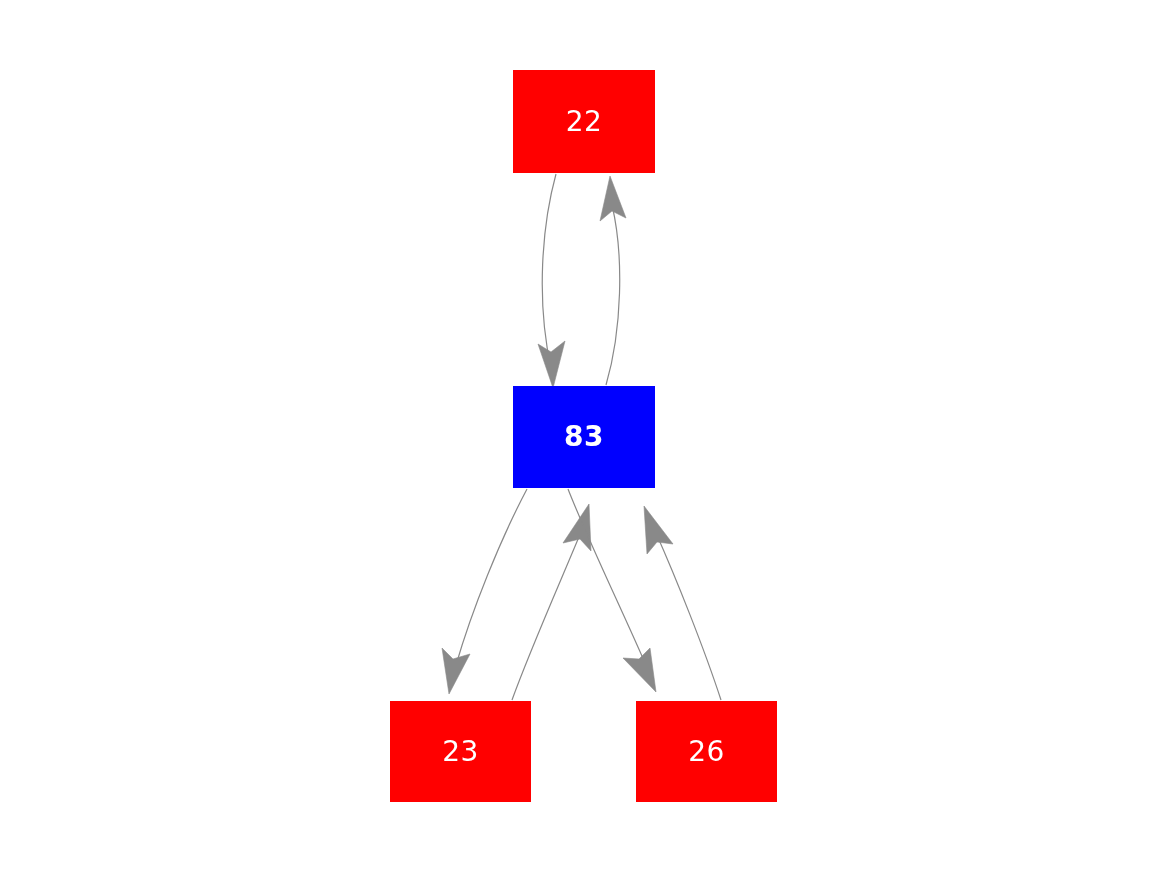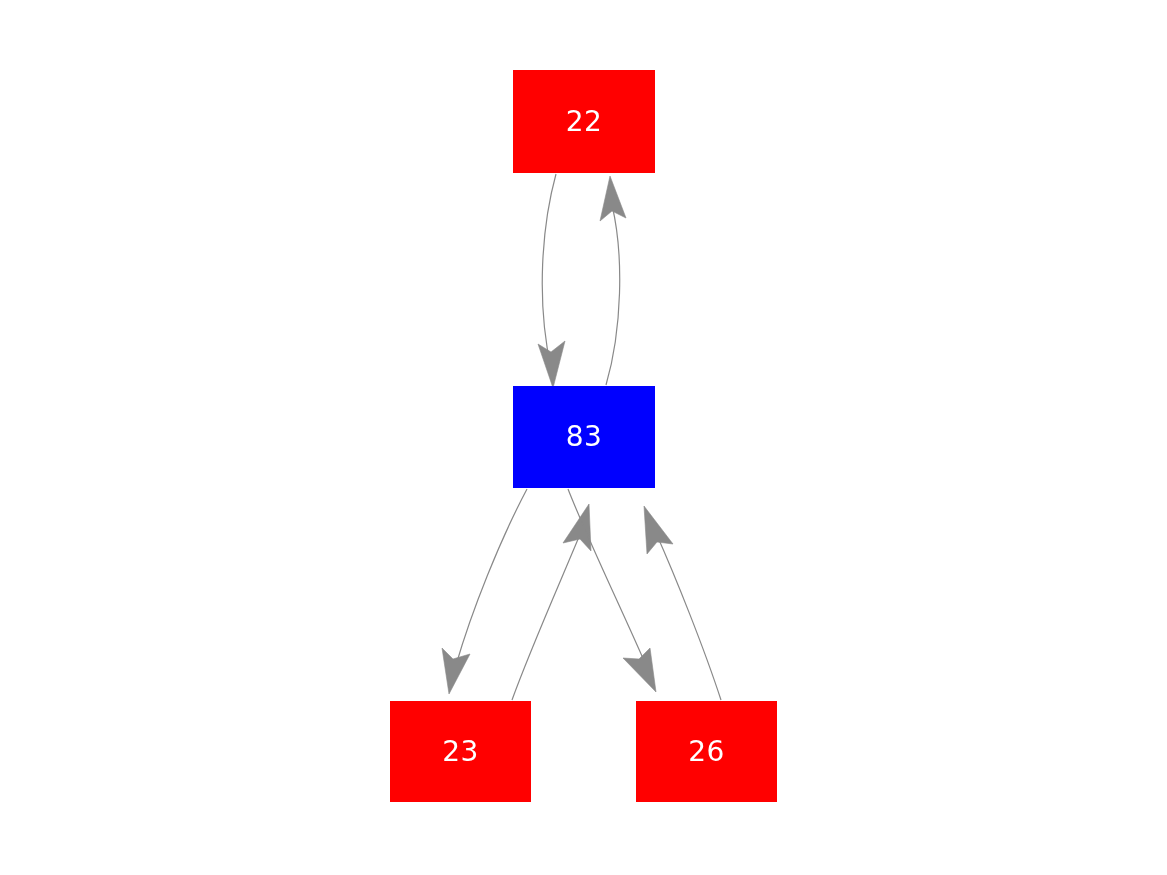--- a/index.html
+++ b/index.html
@@ -86,21 +86,21 @@
           <polygon class="arrowhead" points="644,506 673,544 657,542 647,554"></polygon>
         </g>
       </g>
   </svg>
 
   <div id="nodes-layer">
       <div class="node" style="left: 513px; top: 70px; width: 142px; height: 103px; background: rgb(255, 0, 0);">
         <span class="node-label" style="color: rgb(255, 255, 255);">22</span>
       </div>
       <div class="node" style="left: 513px; top: 386px; width: 142px; height: 102px; background: rgb(0, 0, 255);">
-        <span class="node-label" style="color: rgb(255, 255, 255);">83</span>
+        <span class="node-label" style="color: rgb(255, 255, 255); font-weight: bold;">83</span>
       </div>
       <div class="node" style="left: 390px; top: 701px; width: 141px; height: 101px; background: rgb(255, 0, 0);">
         <span class="node-label" style="color: rgb(255, 255, 255);">23</span>
       </div>
       <div class="node" style="left: 636px; top: 701px; width: 141px; height: 101px; background: rgb(255, 0, 0); justify-content: center;">
         <span class="node-label" style="color: rgb(255, 255, 255);">26</span>
       </div>
     </div>
 
 </div>

